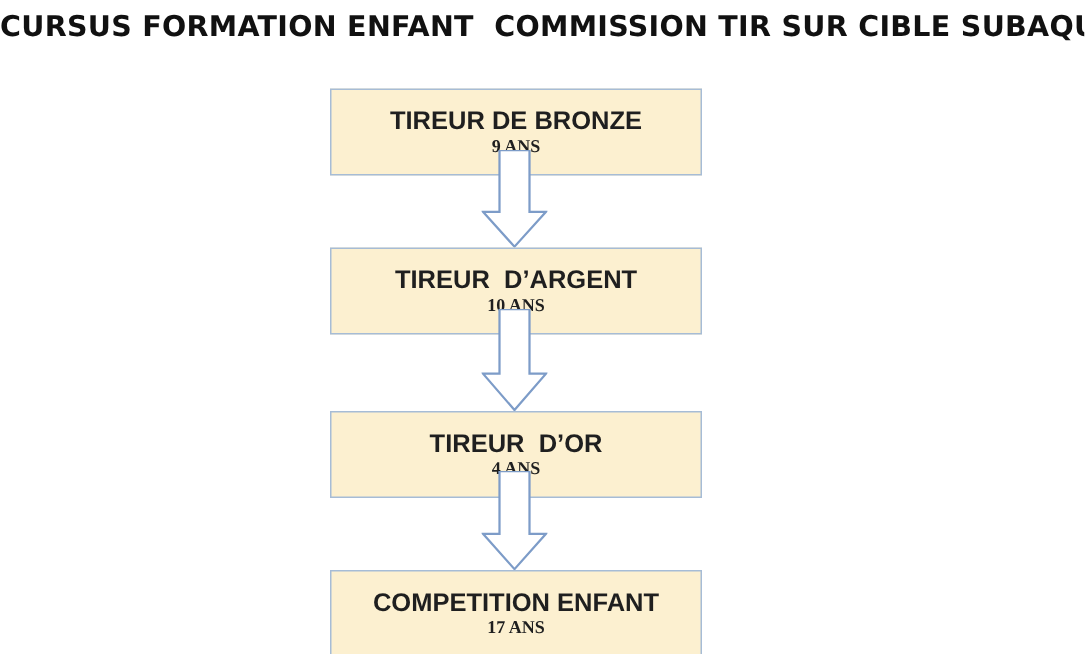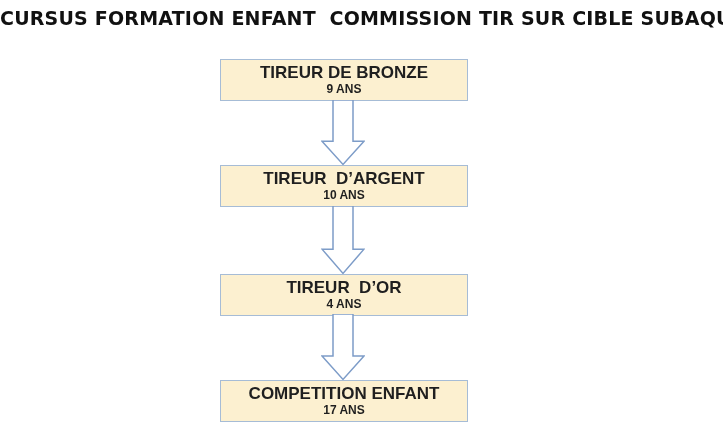--- a/index.html
+++ b/index.html
@@ -25,21 +25,21 @@
     font-size: 19px;
     font-weight: 700;
     letter-spacing: 0.2px;
     color: #111111;
     white-space: pre;
   }
   .step-box {
     position: absolute;
     left: 220px;
     width: 248px;
-    height: 42px;
+    height: 58px;
     box-sizing: border-box;
     background: #fcf0d0;
     border: 1.5px solid #a6bcd6;
     display: flex;
     flex-direction: column;
     align-items: center;
     justify-content: center;
   }
   .step-label {
     font-size: 17px;
@@ -47,20 +47,21 @@
     color: #1f1f1f;
     line-height: 1.15;
     white-space: pre;
   }
   .step-age {
     font-size: 12px;
     font-weight: 600;
     color: #1f1f1f;
     line-height: 1.15;
     white-space: pre;
+    font-family: Liberation Serif, serif;
   }
   .down-arrow {
     position: absolute;
     left: 321px;
     width: 44px;
   }
   #box-1 { top: 59px; }
   #arrow-1 { top: 100px; height: 66px; }
   #box-2 { top: 165px; }
   #arrow-2 { top: 206px; height: 69px; }

